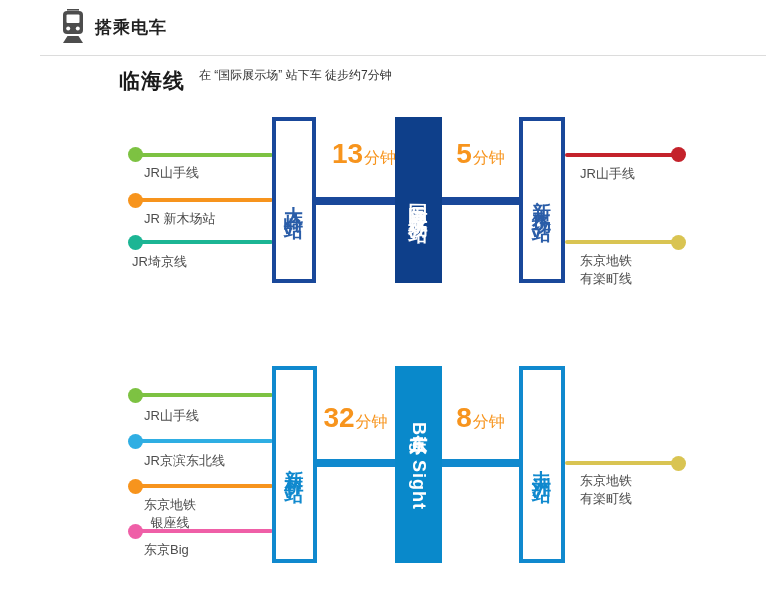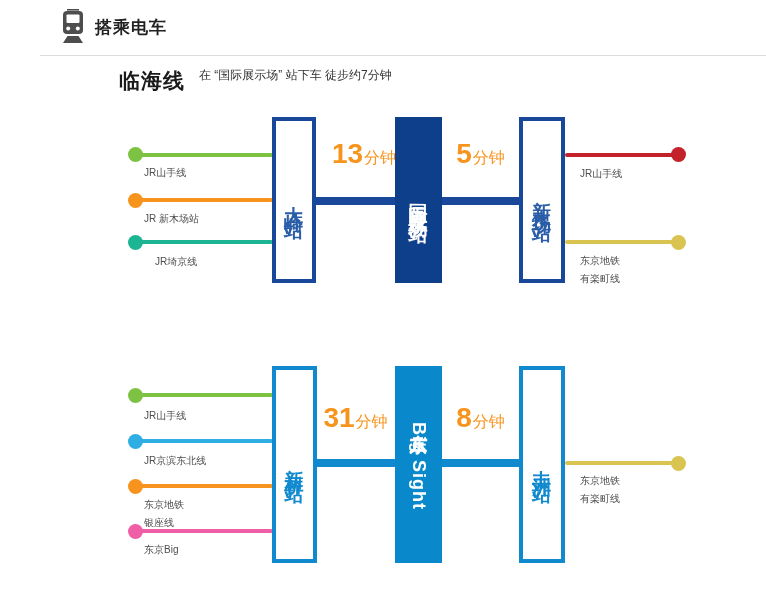--- a/index.html
+++ b/index.html
@@ -11,21 +11,21 @@
   
   .hdr-title{font-size:17px;font-weight:700;color:#222;letter-spacing:1px;}
   .divider{height:1px;background:#dcdcdc;}
   
   .sec-head{display:flex;align-items:flex-start;gap:14px;white-space:nowrap;}
   .sec-title{font-size:21px;font-weight:700;color:#1a1a1a;letter-spacing:1px;}
   .sec-sub{font-size:12px;color:#333;}
   
   .bar{height:4px;border-radius:2px;}
   .dot{width:15px;height:15px;border-radius:50%;}
-  .tlabel{font-size:10px;color:#4d4d4d;line-height:18px;white-space:nowrap;}
+  .tlabel{font-size:13px;color:#4d4d4d;line-height:18px;white-space:nowrap;text-align:center;}
   
   .station-box{
     box-sizing:border-box;background:#fff;border:4px solid #19489A;
     display:flex;align-items:center;justify-content:center;
   }
   .station-box.filled{border:none;}
   .vtext{
     writing-mode:vertical-rl;text-orientation:upright;
     font-weight:700;font-size:19px;line-height:1;
   }
@@ -67,21 +67,21 @@
   <div class="abs dot" style="left: 128px; top: 147px; background-color: rgb(125, 194, 66);"></div>
   <div class="abs bar" style="left: 137px; top: 152.5px; width: 136px; background-color: rgb(125, 194, 66);"></div>
   <div class="abs tlabel" style="left:144px;top:164px;">JR山手线</div>
 
   <div class="abs dot" style="left: 128px; top: 192.5px; background-color: rgb(247, 148, 29);"></div>
   <div class="abs bar" style="left: 137px; top: 198px; width: 136px; background-color: rgb(247, 148, 29);"></div>
   <div class="abs tlabel" style="left:144px;top:210px;">JR 新木场站</div>
 
   <div class="abs dot" style="left: 128px; top: 234.8px; background-color: rgb(28, 181, 148);"></div>
   <div class="abs bar" style="left: 137px; top: 240.3px; width: 136px; background-color: rgb(28, 181, 148);"></div>
-  <div class="abs tlabel" style="left:155px;top:253px;">JR埼京线</div>
+  <div class="abs tlabel" style="left:132px;top:253px;">JR埼京线</div>
 
   <div class="abs connector" style="left: 314px; top: 197px; width: 82px; background-color: rgb(25, 72, 154);"></div>
   <div class="abs connector" style="left: 440px; top: 197px; width: 80px; background-color: rgb(25, 72, 154);"></div>
 
   <div class="abs station-box" style="left: 272px; top: 117px; width: 44px; height: 166px; border-color: rgb(25, 72, 154);">
     <span class="vtext ls7" style="color: rgb(42, 93, 168);">大崎站</span>
   </div>
   <div class="abs station-box filled" style="left: 395px; top: 117px; width: 47px; height: 166px; color: rgb(255, 255, 255); background-color: rgb(14, 63, 138);">
     <span class="vtext ls4">国际展示场站</span>
   </div>
@@ -136,21 +136,21 @@
     <span class="vtext ls7" style="color: rgb(16, 137, 206);">新桥站</span>
   </div>
   <div class="abs station-box filled" style="left: 395px; top: 366px; width: 47px; height: 197px; color: rgb(255, 255, 255); background-color: rgb(9, 137, 203);">
     <span class="vtext-mixed">东京Big Sight</span>
   </div>
   <div class="abs station-box" style="left: 519px; top: 366px; width: 46px; height: 197px; border-color: rgb(16, 137, 206);">
     <span class="vtext ls7" style="color: rgb(16, 137, 206);">丰洲站</span>
   </div>
 
   <div class="abs duration" style="left: 316px; top: 404px; width: 79px; color: rgb(247, 148, 29);">
-    <span class="num">31</span>
+    <span class="num">32</span>
     <span class="unit">分钟</span>
   </div>
   <div class="abs duration" style="left: 442px; top: 404px; width: 77px; color: rgb(247, 148, 29);">
     <span class="num">8</span>
     <span class="unit">分钟</span>
   </div>
 
   <div class="abs bar" style="left: 565px; top: 461px; width: 110px; background-color: rgb(217, 196, 82);"></div>
   <div class="abs dot" style="left: 671px; top: 455.5px; background-color: rgb(217, 196, 82);"></div>
   <div class="abs tlabel" style="left:580px;top:472px;">

